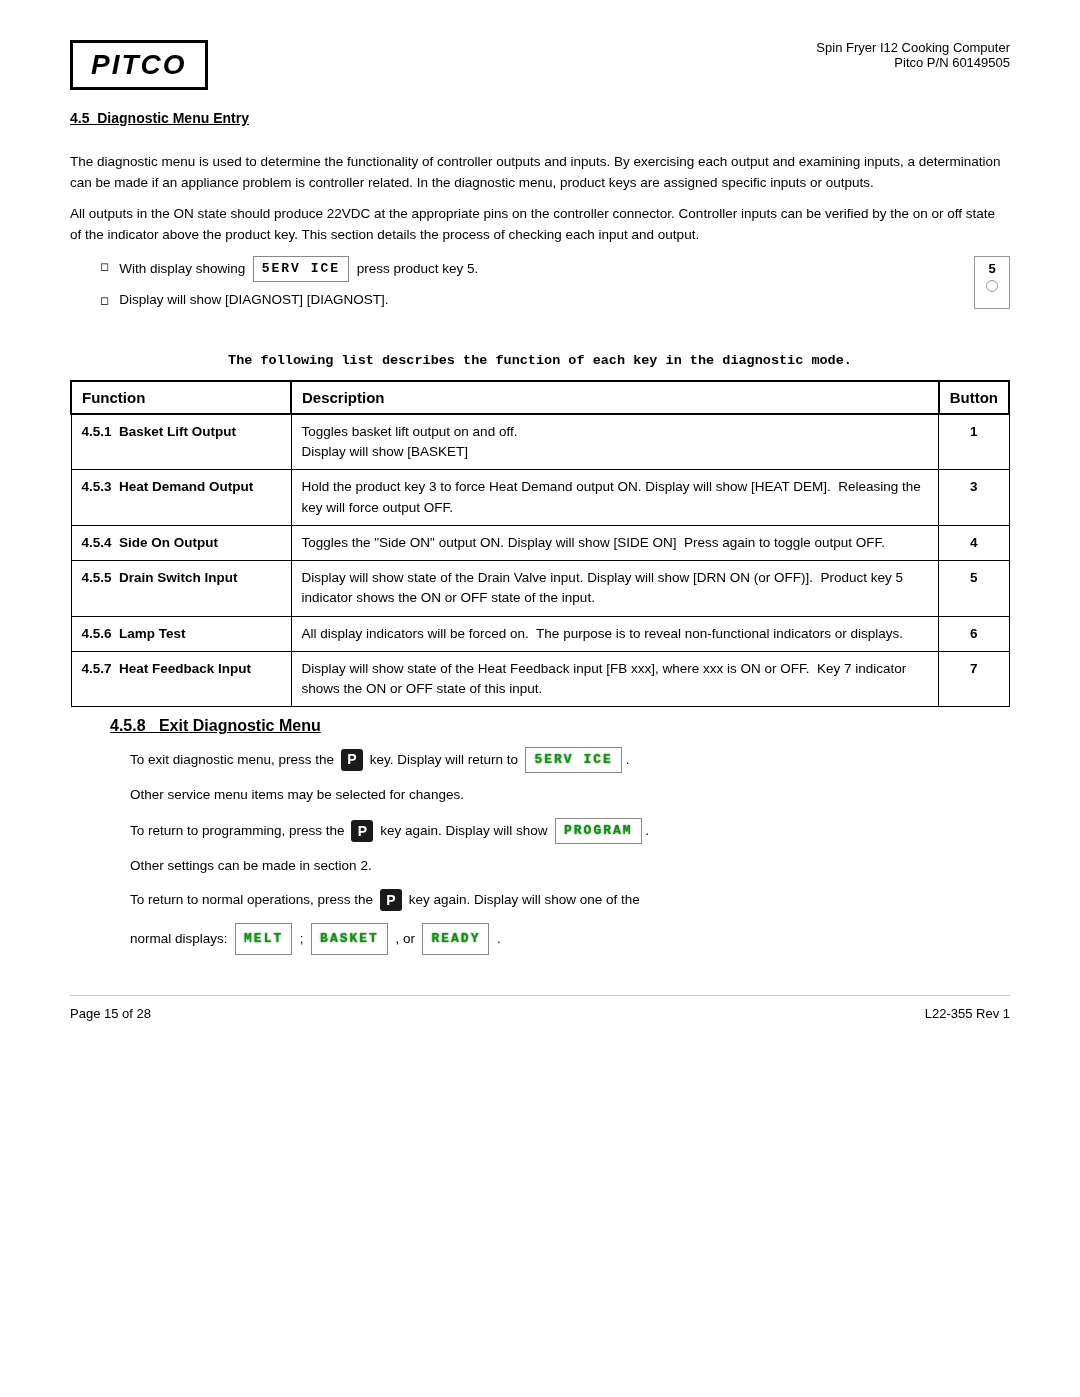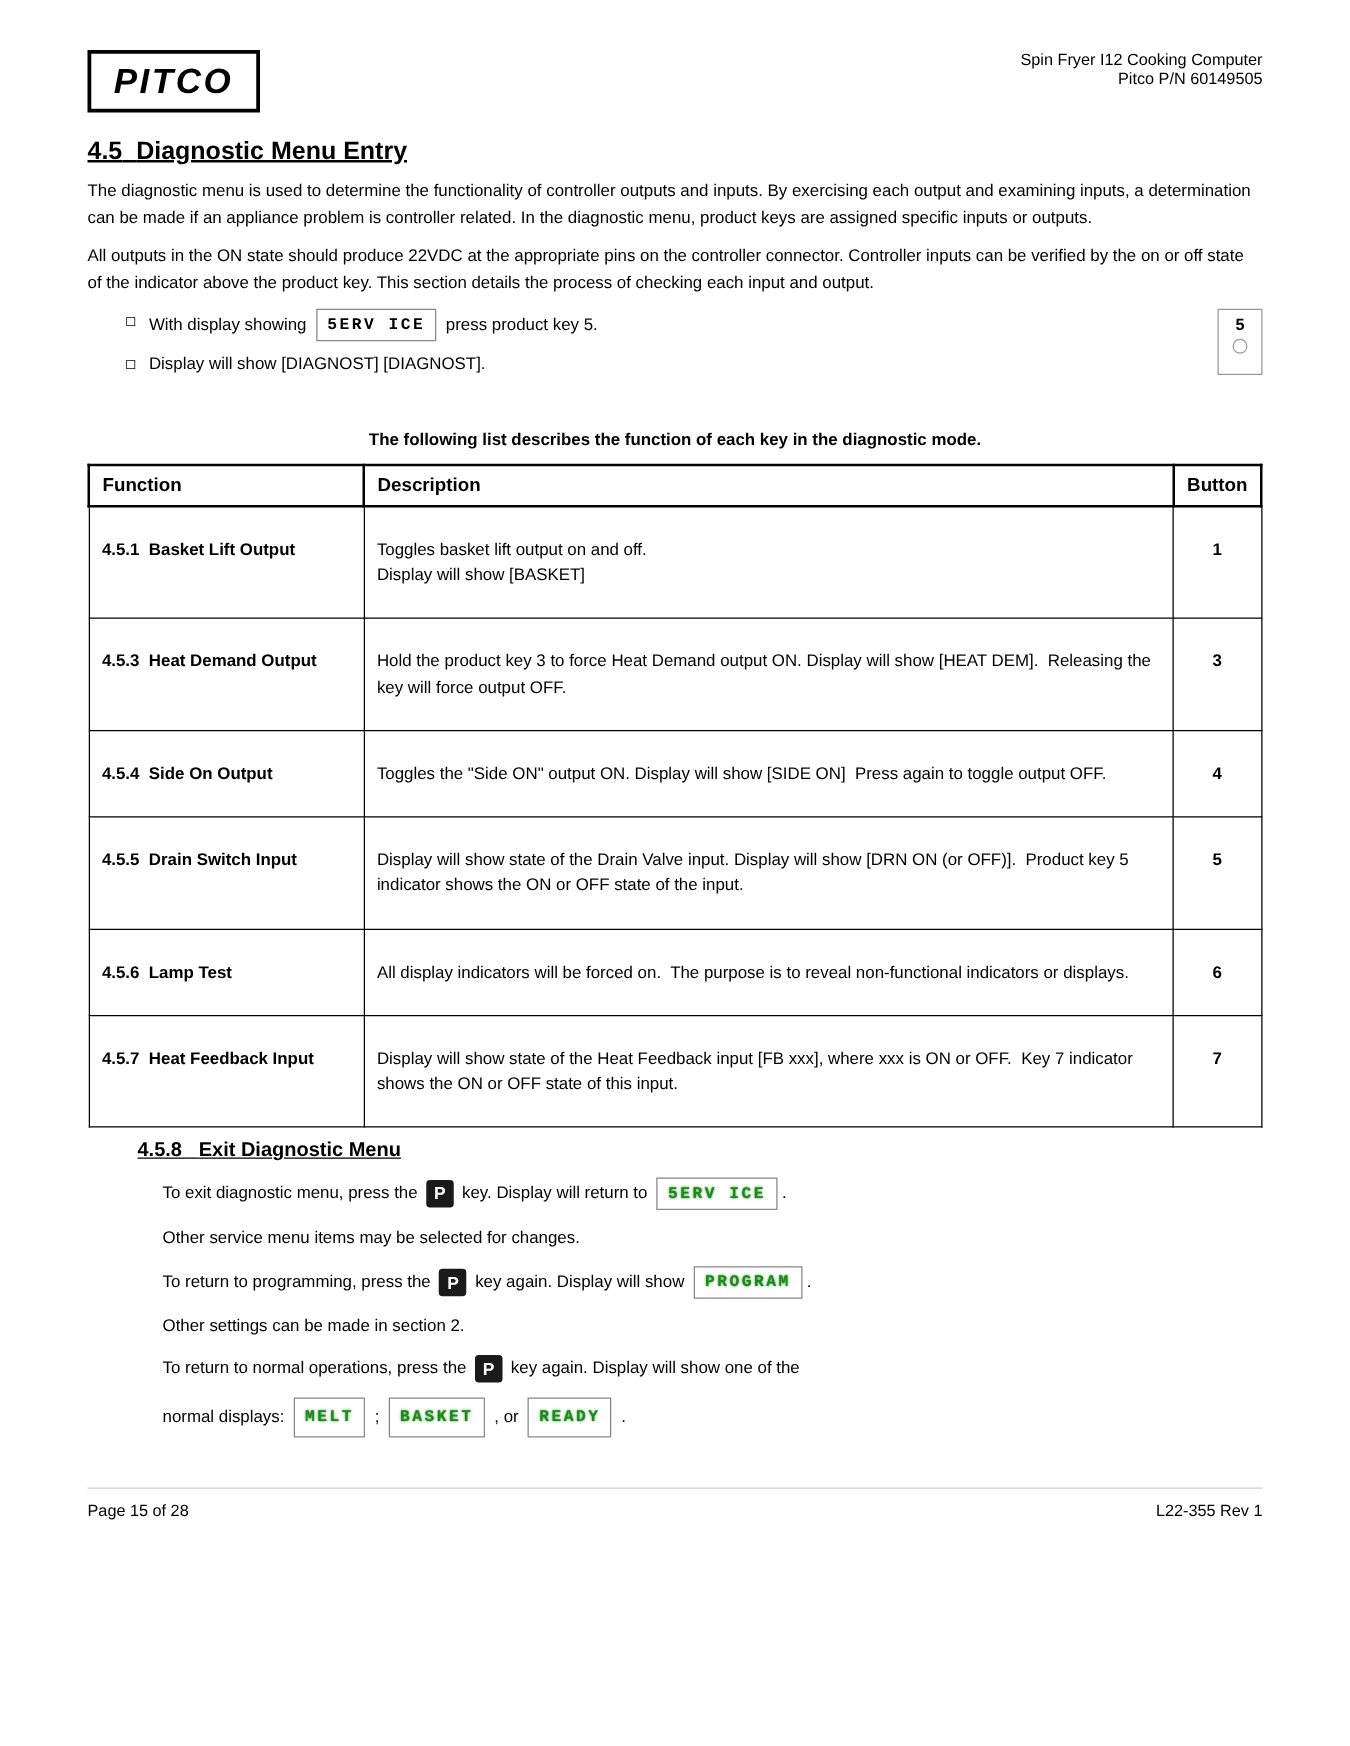--- a/index.html
+++ b/index.html
@@ -33,24 +33,24 @@
       letter-spacing: 2px;
       color: #000;
     }
 
     .header-info {
       text-align: right;
       font-size: 13px;
     }
 
     .section-title {
-      font-size: 20px;
+      font-size: 14px;
       font-weight: bold;
       text-decoration: underline;
-      margin-bottom: 10px;
+      margin-bottom: 26px;
     }
 
     .body-text {
       margin-bottom: 10px;
       line-height: 1.55;
     }
 
     .bullet-list {
       list-style: none;
       margin: 0 0 14px 30px;
@@ -110,40 +110,41 @@
       border-radius: 50%;
       border: 1px solid #999;
       margin: 4px auto 2px;
     }
 
     .bold-center {
       font-weight: bold;
       text-align: center;
       margin: 20px 0 12px 0;
       font-size: 13.5px;
+      font-family: Liberation Mono, monospace;
     }
 
     
     .diag-table {
       width: 100%;
       border-collapse: collapse;
     }
     .diag-table th {
       border: 2px solid #000;
       padding: 7px 10px;
       font-size: 15px;
       font-weight: bold;
       background: #fff;
       text-align: left;
     }
     .diag-table th.btn-col {
     }
     .diag-table td {
       border: 1px solid #000;
-      padding: 24px 10px;
+      padding: 7px 10px;
       vertical-align: top;
       line-height: 1.5;
     }
     .diag-table td.func-col {
       width: 220px;
     }
     .diag-table td.desc-col {
       width: auto;
     }
     .diag-table td.btn-col {

